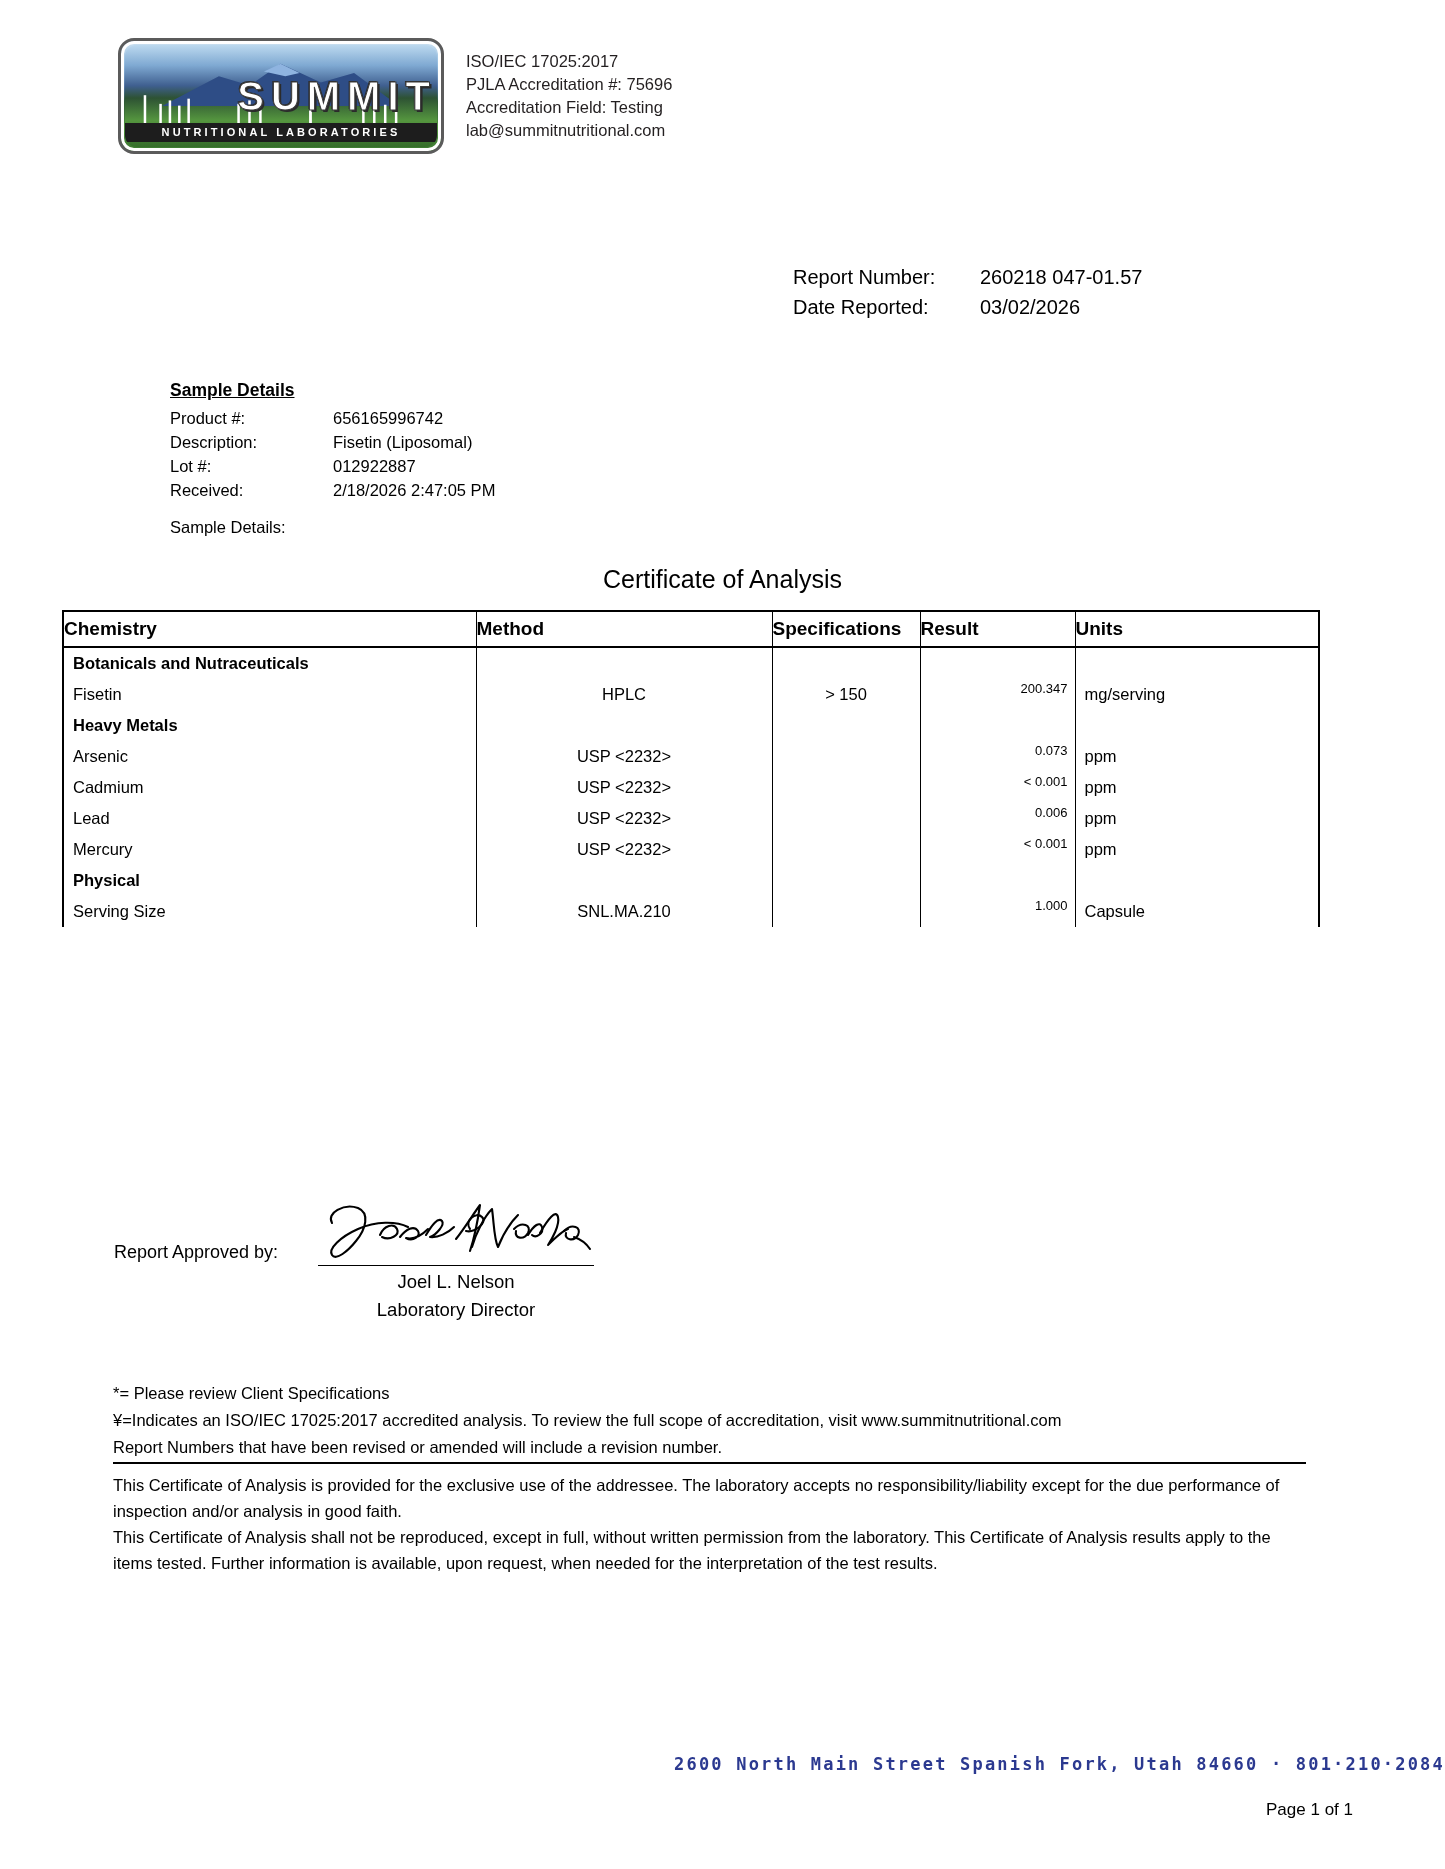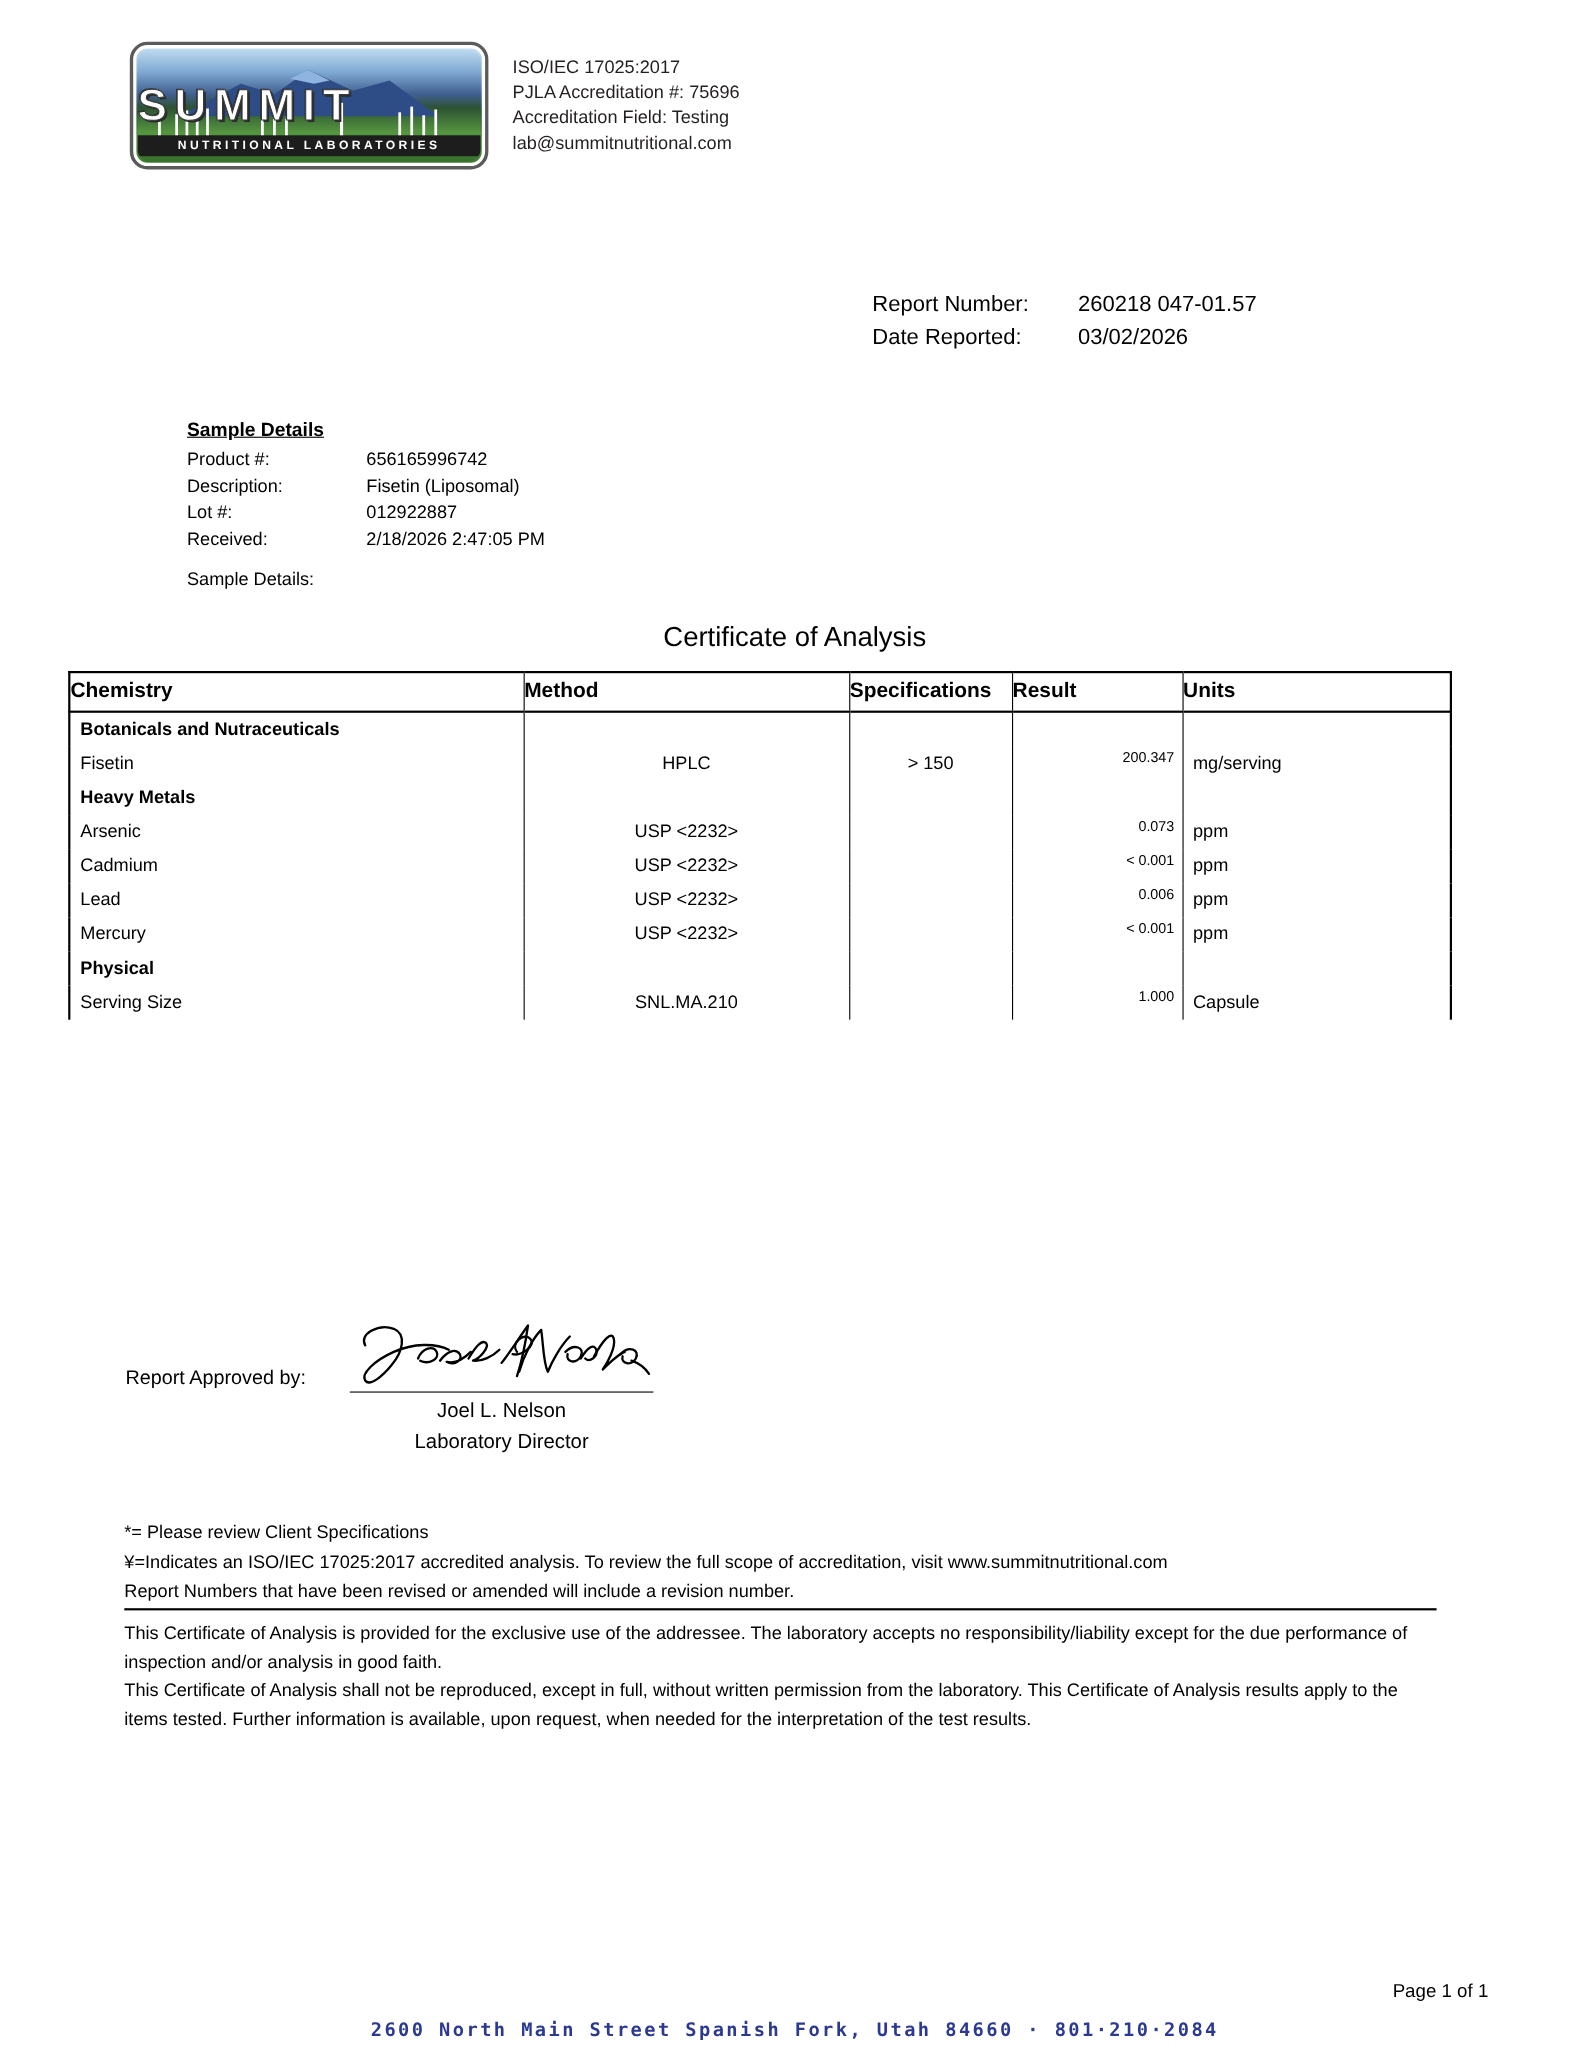--- a/index.html
+++ b/index.html
@@ -60,21 +60,21 @@
     left: 0;
     bottom: 22%;
     width: 100%;
     height: 34%;
   }
   .logo-word {
     position: absolute;
     left: 0;
     right: 0;
     top: 28%;
-    text-align: left;
+    text-align: right;
     font-family: "Liberation Sans", sans-serif;
     font-weight: bold;
     font-size: 40px;
     letter-spacing: 7px;
     color: #ffffff;
     text-shadow: 2px 2px 0 #2b2b2b, -1px -1px 0 #2b2b2b;
     -webkit-text-stroke: 1px #3a3a3a;
   }
   .logo-sub {
     position: absolute;
@@ -248,22 +248,22 @@
     width: 1190px;
     font-size: 16.5px;
     line-height: 26px;
   }
 
   
   .footer-address {
     position: absolute;
     left: 0;
     right: 0;
-    top: 1836px;
-    text-align: center;
+    top: 1754px;
+    text-align: right;
     color: #2b3990;
     font-family: "DejaVu Sans Mono", monospace;
     font-weight: bold;
     font-size: 17px;
     letter-spacing: 2.2px;
   }
   .page-num {
     position: absolute;
     right: 92px;
     top: 1800px;

